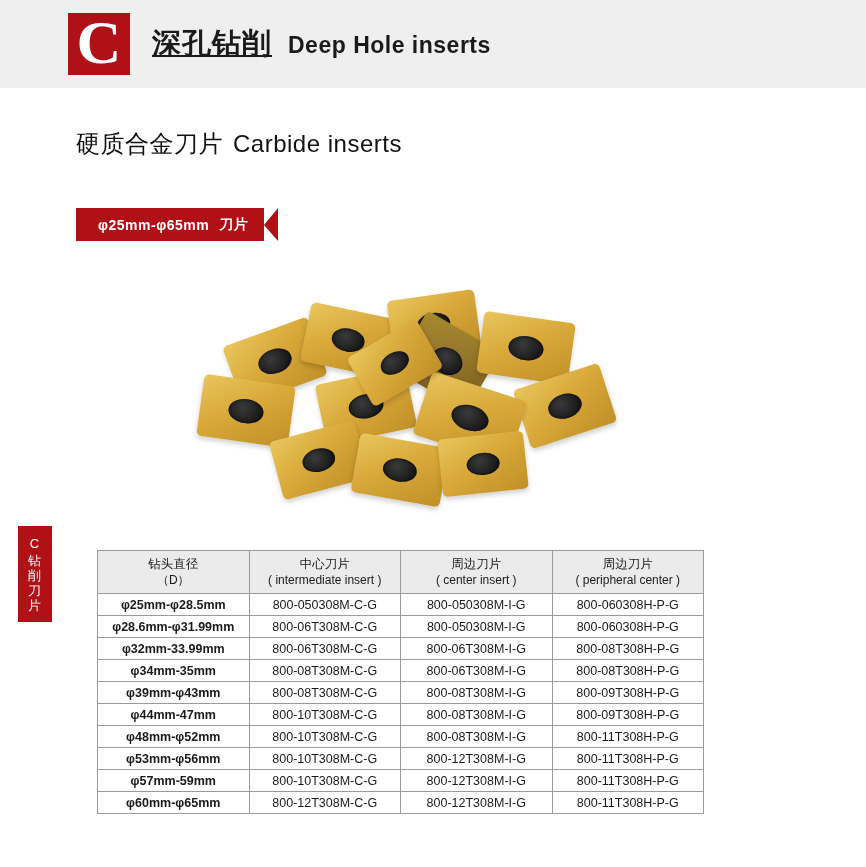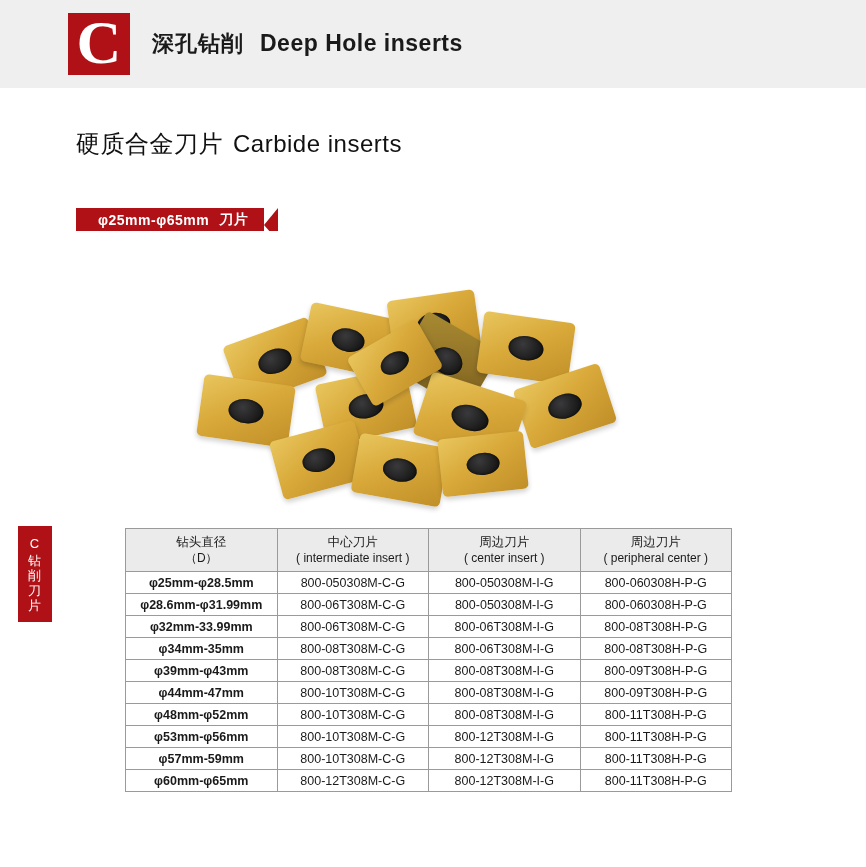--- a/index.html
+++ b/index.html
@@ -43,24 +43,25 @@
     line-height: 54px;
     margin-top: -4px;
   }
   .header-title {
     margin-left: 22px;
     display: flex;
     align-items: baseline;
     gap: 16px;
   }
   .header-cn {
-    font-size: 22px;
+    font-size: 29px;
     font-weight: bold;
     color: #1a1a1a;
     letter-spacing: 1px;
+    text-decoration: underline;
   }
   .header-en {
     font-size: 23px;
     font-weight: bold;
     color: #1a1a1a;
     letter-spacing: 0.5px;
   }
 
   
   .section-title {
@@ -74,21 +75,21 @@
   }
   .section-title .en {
     margin-left: 10px;
   }
 
   
   .ribbon {
     position: absolute;
     left: 76px;
     top: 208px;
-    height: 23px;
+    height: 33px;
     background: #b01116;
     color: #ffffff;
     font-size: 14px;
     font-weight: bold;
     display: flex;
     align-items: center;
     padding: 0 30px 0 22px;
     letter-spacing: 0.5px;
   }
   .ribbon::after {
@@ -158,23 +159,22 @@
     box-shadow: inset 0 0 3px rgba(0,0,0,0.8);
   }
   .insert.dark .body {
     background: linear-gradient(150deg, #a98a32 0%, #8e7026 60%, #6f5519 100%);
   }
 
   
   .table-wrap {
     position: absolute;
     left: 97px;
-    top: 528px;
+    top: 550px;
     width: 494px;
-    margin-left: 28px;
   }
   table.spec {
     border-collapse: collapse;
     width: 607px;
     table-layout: fixed;
   }
   table.spec th, table.spec td {
     border: 1px solid #9a9a9a;
     text-align: center;
     font-size: 12.5px;

